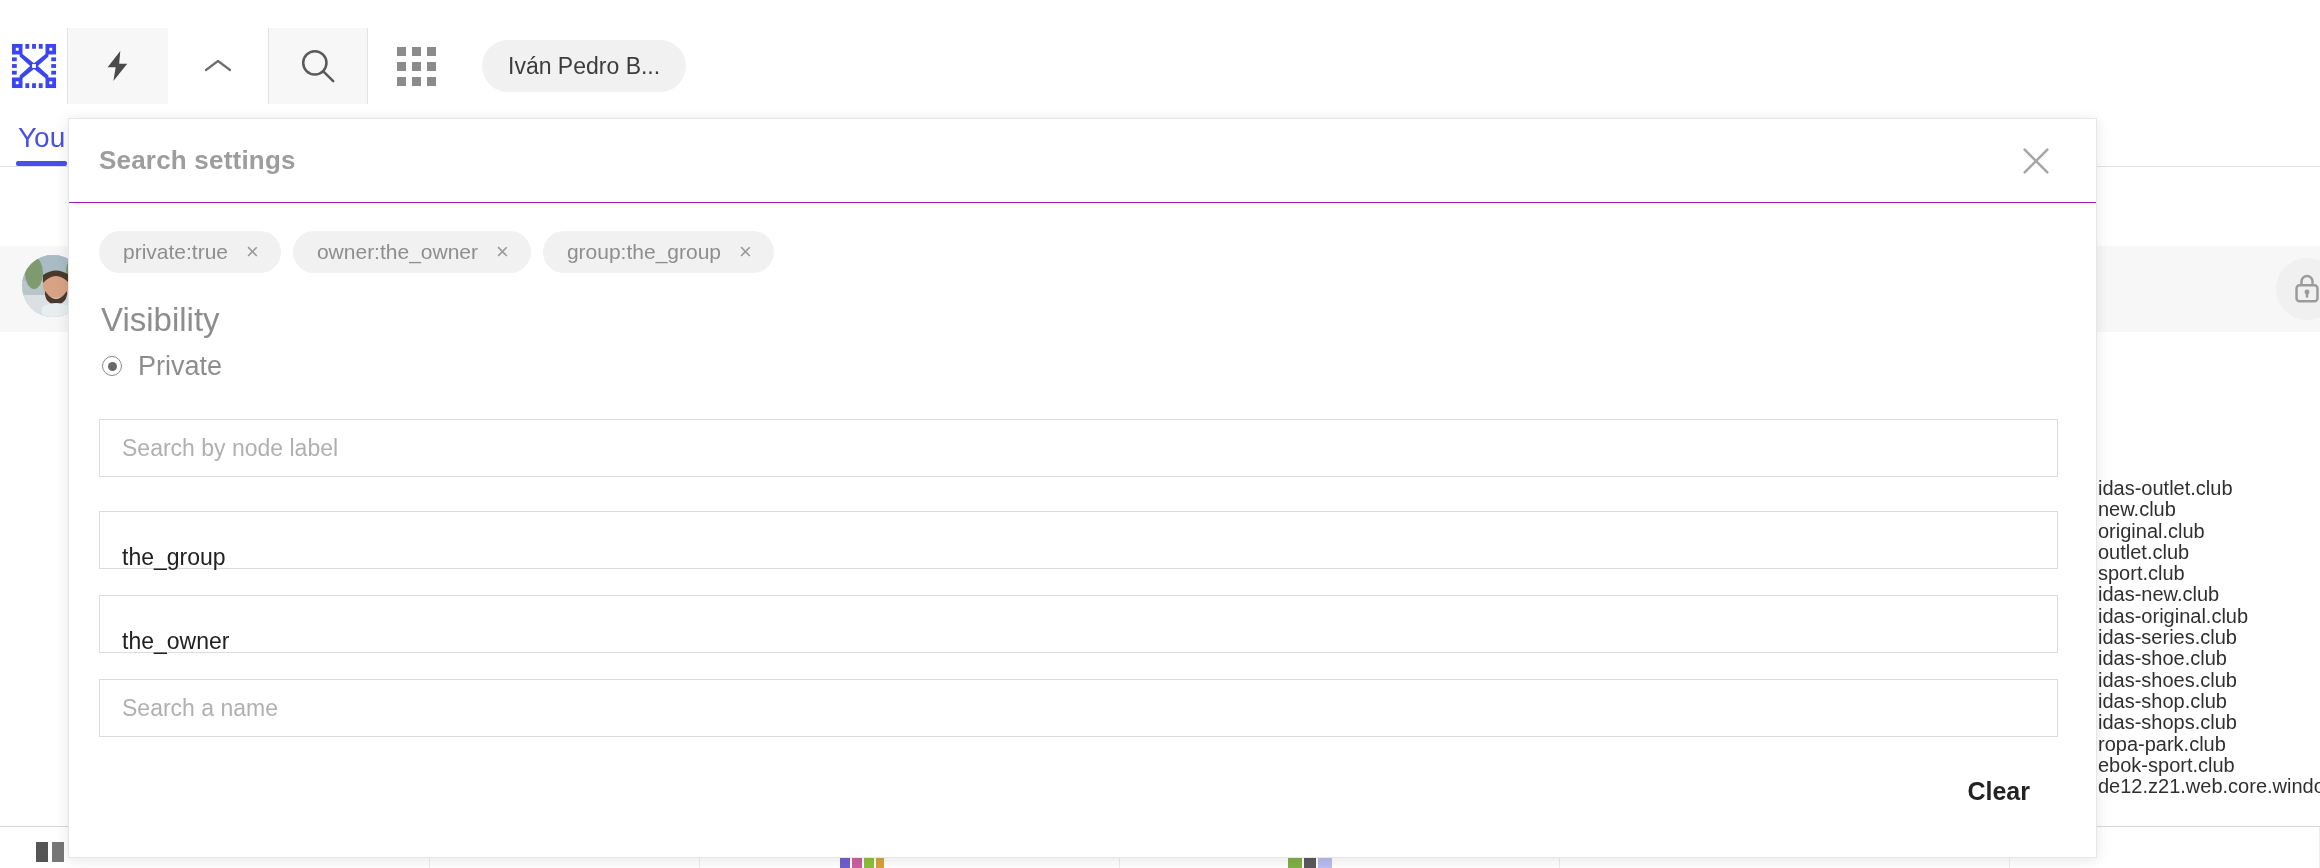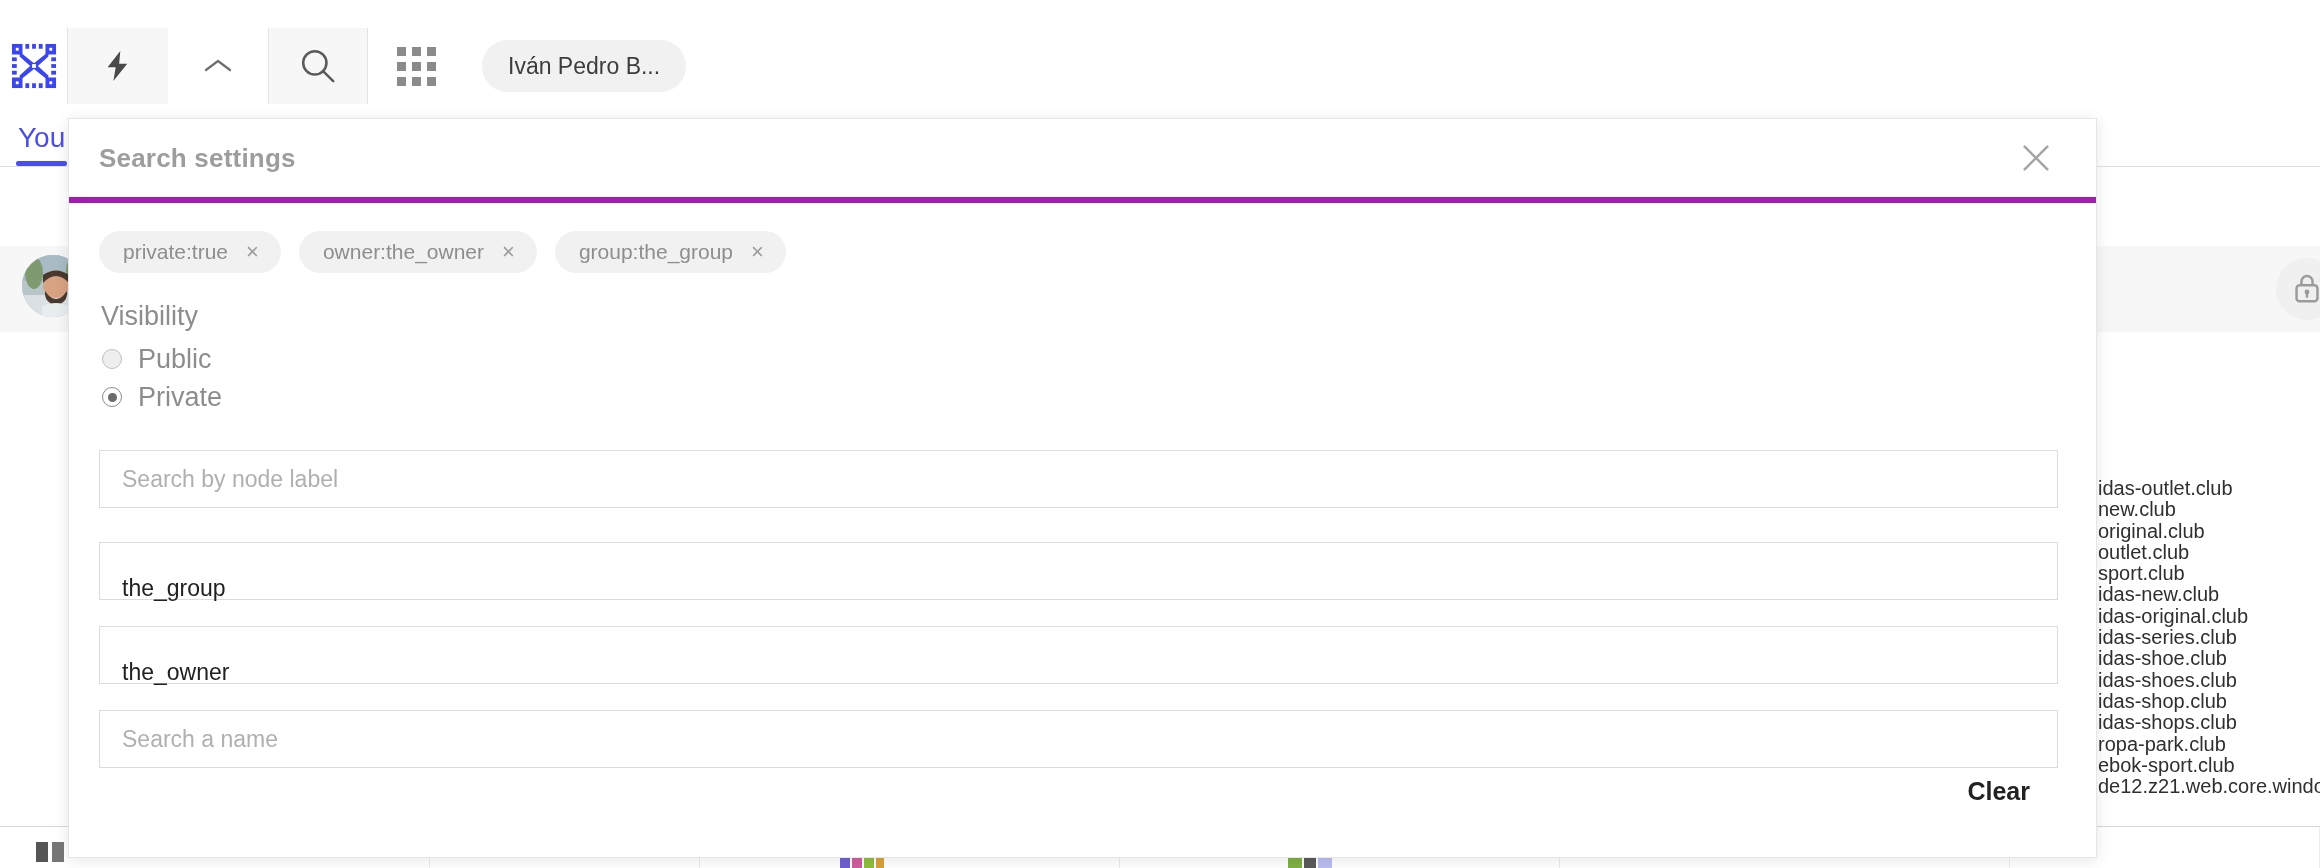--- a/index.html
+++ b/index.html
@@ -121,39 +121,39 @@
   
   .modal {
     position:absolute; top: 118px; left: 68px;
     width: 2029px; height: 740px;
     background:#ffffff;
     border:1px solid #e6e6e6;
     box-shadow: 0 2px 14px rgba(0,0,0,.10);
     z-index: 50;
   }
   .modal-head {
-    height: 84px; border-bottom: 6px solid #a21caf;
+    height: 84px; border-bottom: 1px solid #a21caf;
     display:flex; align-items:center; justify-content:space-between;
     padding: 0 34px 0 30px;
   }
   .modal-title { font-size: 26px; font-weight: bold; color:#9d9d9d; letter-spacing:.2px; }
   .close-x { width:52px; height:52px; display:flex; align-items:center; justify-content:center; cursor:pointer; }
 
   .modal-body { padding: 28px 38px 0 30px; }
 
-  .chips { display:flex; gap: 18px; margin-bottom: 28px; }
+  .chips { display:flex; gap: 12px; margin-bottom: 28px; }
   .chip {
     height: 42px; border-radius: 21px; background:#f1f1f2;
     display:flex; align-items:center; gap: 18px;
     padding: 0 22px 0 24px; cursor:pointer;
   }
   .chip-label { font-size: 21px; color:#8e8e8e; white-space:nowrap; }
   .chip-x { font-size: 22px; color:#9a9a9a; line-height:1; }
 
-  .section-label { font-size: 27px; color:#8d8d8d; margin: 6px 0 8px 2px; }
+  .section-label { font-size: 33px; color:#8d8d8d; margin: 6px 0 8px 2px; }
 
   .radio-row { display:flex; align-items:center; gap: 16px; height: 38px; cursor:pointer; }
   .radio {
     width: 20px; height: 20px; border-radius:50%;
     border: 1px solid #c0c0c0; background:#eeeeee;
     display:flex; align-items:center; justify-content:center;
     margin-left: 3px;
   }
   .radio.checked { background:#ffffff; border-color:#8a8a8a; }
   .radio.checked i { width:9px; height:9px; border-radius:50%; background:#6b6b6b; display:block; }
@@ -366,24 +366,20 @@
         </div>
         <div class="chip">
           <span class="chip-label">group:the_group</span>
           <span class="chip-x">×</span>
         </div>
       </div>
 
       <div class="section-label">Visibility</div>
 
       <div class="radio-row">
-        <span class="radio"></span>
-        <span class="radio-label">Public</span>
-      </div>
-      <div class="radio-row">
         <span class="radio checked">
             <i></i>
           </span>
         <span class="radio-label">Private</span>
       </div>
 
       <div class="field first">
         <span class="field-ph">Search by node label</span>
       </div>
       <div class="field" style="margin-top:34px">

